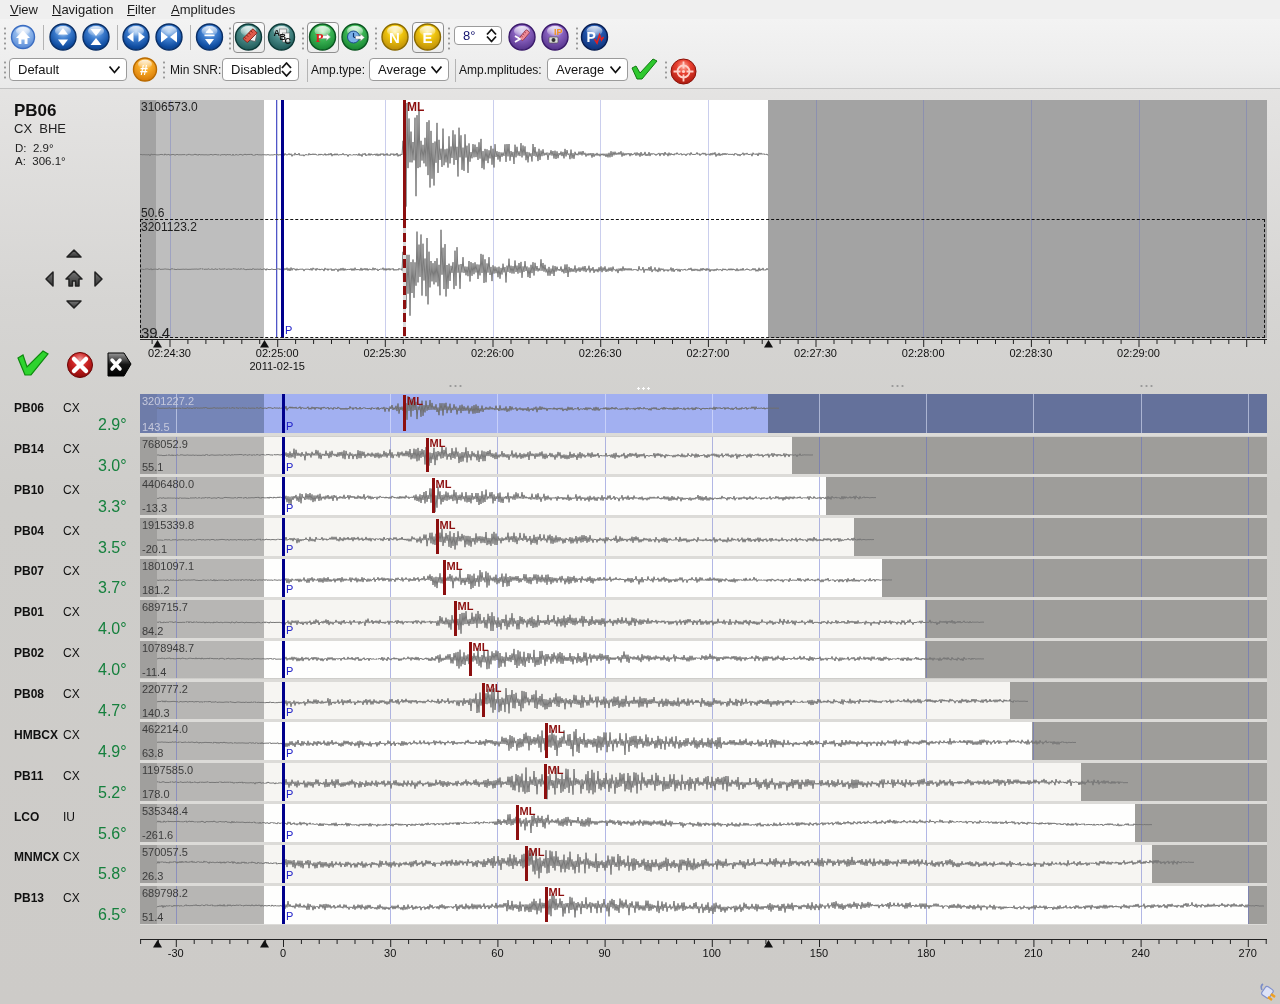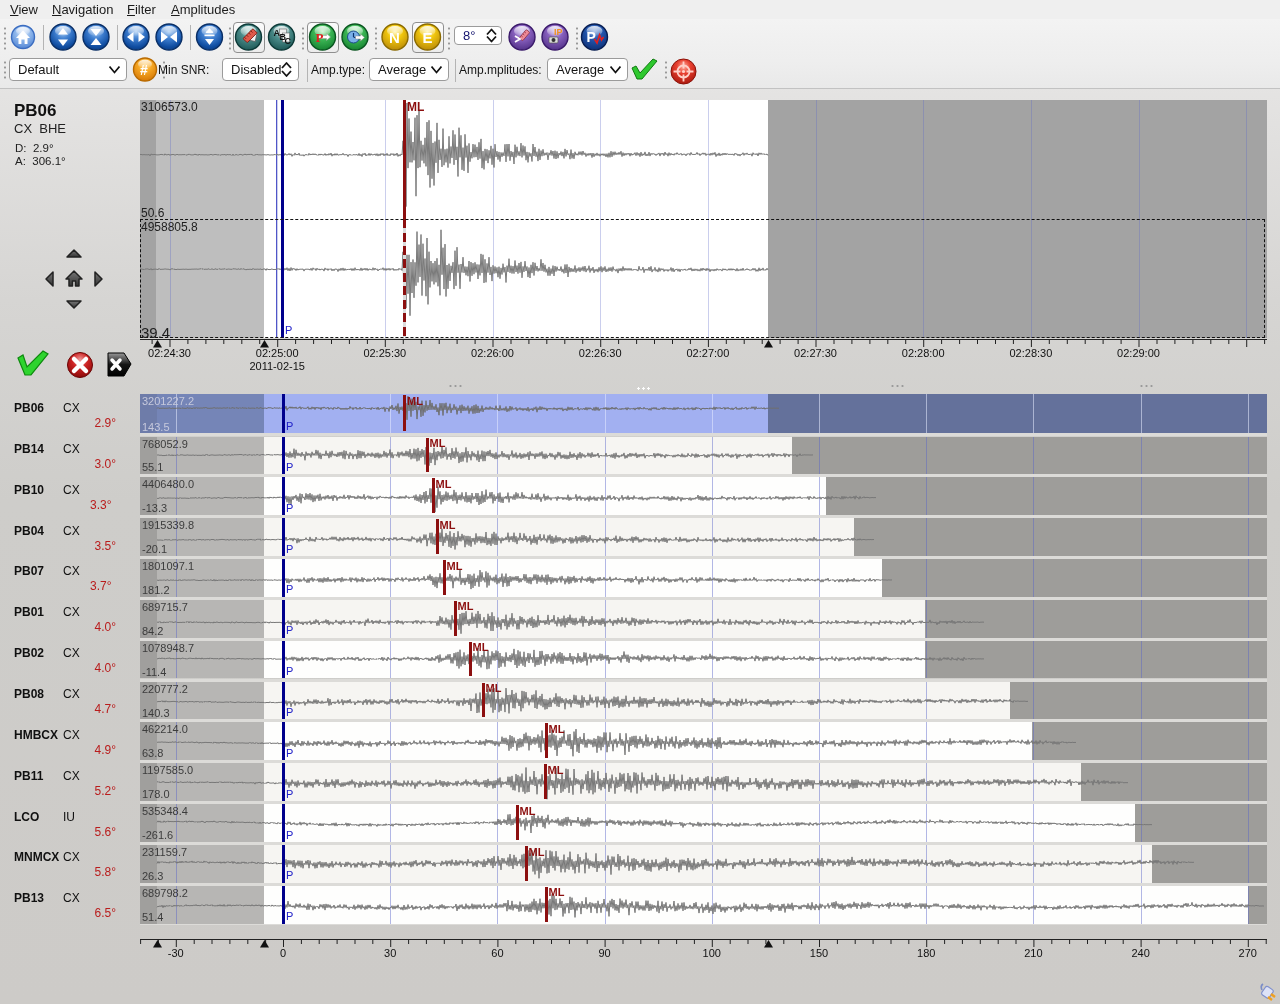--- a/index.html
+++ b/index.html
@@ -15,21 +15,21 @@
 .lbl2{position:absolute;top:63px;font-size:12px;color:#141414;white-space:nowrap;}
 .grid{position:absolute;width:1px;background:rgba(95,105,200,0.33);}
 .gridl{position:absolute;width:1px;background:rgba(90,100,200,0.46);}
 .gridsel{position:absolute;width:1px;background:rgba(230,235,255,0.55);}
 .mlline{position:absolute;width:3px;background:#8c0f0f;}
 .mllab{position:absolute;font-size:12px;font-weight:bold;color:#8c0f0f;white-space:nowrap;}
 .plab{position:absolute;font-size:11px;color:#2020c8;}
 .amptop,.ampbot{position:absolute;font-size:11px;color:#3c3c3c;white-space:nowrap;}
 .stn{position:absolute;font-size:12px;font-weight:bold;color:#101010;}
 .net{position:absolute;font-size:12px;color:#101010;}
-.dist{position:absolute;font-size:12px;color:#b91c1c;}
+.dist{position:absolute;font-size:16px;color:#15803d;margin-left:8px;}
 .tlab{position:absolute;font-size:11px;color:#111;transform:translateX(-50%);white-space:nowrap;}
 svg{position:absolute;}
 </style></head><body>
 <div id="menubar" class="abs">
     <span style="left:10px"><u>V</u>iew</span>
     <span style="left:52px"><u>N</u>avigation</span>
     <span style="left:127px"><u>F</u>ilter</span>
     <span style="left:171px"><u>A</u>mplitudes</span>
   </div>
 <div id="tb" class="abs"></div>
@@ -224,21 +224,21 @@
       <path d="M2 6.5 L6.5 1.5 L11 6.5" stroke="#151515" stroke-width="1.8" fill="none" stroke-linejoin="round"></path>
       <path d="M2 8.5 L6.5 13.5 L11 8.5" stroke="#151515" stroke-width="1.8" fill="none" stroke-linejoin="round"></path>
     </svg>
   </div>
 <div class="combo" style="left:9px;width:116px">
     <span class="t">Default</span>
     <svg style="right:6px;top:7px" width="11" height="8">
       <path d="M0.5 0.5 L5.5 6.5 L10.5 0.5" stroke="#111" stroke-width="1.7" fill="none"></path>
     </svg>
   </div>
-<div class="lbl2" style="left:158px">Min SNR:</div>
+<div class="lbl2" style="left:170px">Min SNR:</div>
 <div class="spin" style="left:222px;width:75px">
     <span class="t">Disabled</span>
     <svg style="right:5px;top:2px" width="13" height="17">
       <path d="M2 7 L6.5 2 L11 7" stroke="#151515" stroke-width="1.8" fill="none" stroke-linejoin="round"></path>
       <path d="M2 10 L6.5 15 L11 10" stroke="#151515" stroke-width="1.8" fill="none" stroke-linejoin="round"></path>
     </svg>
   </div>
 <div class="lbl2" style="left:311px">Amp.type:</div>
 <div class="combo" style="left:369px;width:78px">
     <span class="t">Average</span>
@@ -305,21 +305,21 @@
     <path d="M0 54.9L1 54.1L2 55.0L3 54.5L4 54.8L5 54.5L6 55.0L7 54.5L8 55.1L9 54.2L10 55.9L11 53.9L12 54.8L13 54.4L14 54.8L15 54.2L16 55.1L17 54.6L18 55.2L19 54.5L20 55.0L21 54.0L22 54.9L23 54.3L24 55.3L25 53.8L26 55.0L27 54.6L28 54.8L29 54.1L30 55.5L31 54.2L32 55.1L33 54.0L34 55.1L35 54.6L36 55.2L37 54.0L38 55.0L39 54.6L40 54.9L41 54.6L42 54.9L43 54.4L44 54.9L45 54.3L46 55.4L47 54.5L48 55.0L49 53.9L50 54.9L51 54.6L52 55.2L53 54.6L54 55.0L55 53.9L56 55.1L57 54.2L58 55.5L59 54.0L60 55.0L61 54.6L62 54.9L63 54.6L64 55.0L65 54.7L66 54.9L67 54.7L68 55.2L69 54.6L70 55.0L71 54.0L72 55.1L73 54.6L74 55.0L75 54.1L76 54.9L77 54.4L78 55.3L79 54.4L80 55.5L81 54.6L82 54.9L83 54.4L84 55.0L85 54.1L86 55.5L87 54.1L88 55.0L89 54.4L90 54.9L91 54.6L92 55.6L93 54.0L94 55.6L95 54.6L96 55.0L97 54.3L98 55.5L99 54.3L100 54.9L101 54.0L102 55.4L103 54.6L104 55.0L105 53.9L106 55.1L107 54.2L108 54.9L109 54.0L110 54.9L111 53.9L112 55.1L113 54.6L114 55.7L115 54.4L116 55.1L117 54.1L118 55.0L119 54.6L120 55.0L121 54.7L122 55.1L123 54.4L124 55.1L125 54.4L126 55.3L127 54.5L128 54.9L129 54.6L130 55.4L131 54.6L132 55.2L133 54.7L134 55.0L135 54.2L136 55.2L137 54.0L138 55.3L139 54.4L140 55.1L141 54.4L142 55.4L143 53.0L144 55.7L145 53.3L146 55.1L147 54.5L148 55.0L149 53.4L150 55.1L151 53.7L152 56.4L153 54.4L154 55.4L155 52.9L156 55.1L157 54.0L158 55.1L159 53.1L160 55.7L161 54.6L162 55.8L163 54.5L164 56.2L165 54.5L166 55.0L167 54.4L168 55.4L169 53.3L170 55.1L171 53.9L172 55.0L173 53.6L174 55.0L175 53.7L176 55.0L177 54.5L178 55.5L179 53.9L180 55.2L181 53.9L182 55.0L183 54.5L184 55.3L185 53.5L186 55.5L187 54.0L188 55.3L189 53.5L190 55.1L191 53.0L192 56.2L193 54.0L194 55.4L195 53.6L196 55.3L197 53.6L198 55.4L199 54.5L200 55.0L201 54.3L202 55.0L203 53.2L204 55.2L205 54.3L206 55.1L207 54.3L208 56.6L209 54.3L210 55.2L211 54.5L212 55.5L213 54.4L214 55.0L215 54.5L216 55.1L217 54.2L218 55.7L219 53.4L220 55.9L221 54.1L222 56.6L223 53.5L224 54.9L225 53.1L226 56.0L227 54.4L228 55.5L229 53.3L230 55.6L231 53.6L232 55.2L233 54.4L234 55.0L235 53.8L236 55.7L237 53.6L238 56.1L239 53.9L240 55.8L241 53.4L242 54.9L243 53.4L244 55.9L245 53.9L246 55.4L247 53.3L248 55.7L249 54.4L250 55.9L251 53.4L252 54.9L253 53.5L254 55.8L255 53.8L256 55.4L257 53.0L258 56.5L259 54.4L260 56.1L261 53.9L262 55.0L263 40.8L264 65.8L265 3.0L266 106.6L267 3.0L268 68.1L269 18.5L270 62.3L271 31.6L272 62.4L273 42.0L274 60.3L275 17.7L276 96.2L277 15.2L278 68.1L279 10.7L280 67.2L281 40.8L282 60.6L283 44.8L284 63.3L285 37.8L286 66.4L287 22.1L288 75.1L289 20.3L290 87.5L291 30.9L292 78.7L293 42.9L294 85.5L295 41.5L296 62.8L297 22.9L298 72.9L299 39.8L300 59.9L301 48.7L302 66.9L303 28.6L304 65.2L305 49.3L306 62.4L307 48.7L308 67.6L309 36.3L310 63.4L311 46.5L312 57.9L313 30.3L314 64.8L315 34.5L316 60.0L317 46.8L318 76.5L319 27.7L320 57.3L321 35.3L322 69.8L323 47.6L324 70.9L325 34.3L326 57.5L327 45.7L328 72.9L329 43.4L330 61.7L331 52.1L332 58.3L333 44.1L334 57.3L335 44.6L336 57.1L337 46.9L338 59.9L339 42.3L340 58.6L341 38.9L342 68.1L343 51.1L344 69.4L345 48.9L346 60.7L347 49.3L348 63.1L349 50.3L350 58.4L351 45.9L352 64.7L353 48.7L354 67.5L355 44.2L356 57.0L357 51.2L358 59.6L359 51.9L360 61.6L361 52.4L362 56.8L363 52.5L364 55.9L365 44.3L366 61.9L367 44.1L368 56.4L369 44.0L370 60.7L371 51.1L372 56.9L373 51.9L374 64.0L375 44.7L376 57.3L377 46.8L378 55.6L379 51.4L380 56.1L381 43.1L382 57.4L383 45.5L384 55.5L385 46.4L386 60.2L387 51.9L388 62.4L389 52.4L390 56.5L391 53.3L392 61.5L393 44.0L394 56.0L395 47.0L396 56.7L397 51.7L398 61.1L399 48.8L400 59.9L401 50.6L402 56.2L403 49.3L404 55.6L405 52.8L406 55.1L407 52.5L408 59.9L409 52.8L410 55.2L411 50.3L412 55.6L413 51.0L414 58.5L415 50.7L416 59.0L417 51.4L418 58.2L419 53.0L420 55.2L421 51.5L422 56.1L423 51.9L424 58.4L425 48.9L426 56.4L427 50.1L428 54.9L429 53.5L430 59.2L431 49.6L432 58.4L433 53.1L434 58.8L435 51.8L436 55.2L437 53.5L438 55.3L439 51.6L440 54.8L441 51.5L442 55.4L443 51.0L444 54.8L445 52.8L446 56.6L447 53.5L448 55.6L449 53.2L450 55.3L451 53.0L452 57.6L453 53.0L454 56.8L455 53.7L456 55.6L457 52.9L458 55.7L459 53.8L460 56.3L461 53.7L462 55.3L463 53.6L464 55.8L465 53.7L466 56.9L467 53.6L468 57.4L469 52.8L470 57.3L471 51.2L472 56.8L473 51.8L474 55.3L475 51.7L476 54.9L477 52.8L478 54.7L479 52.2L480 54.6L481 51.2L482 56.6L483 52.6L484 55.8L485 53.2L486 55.2L487 53.1L488 54.6L489 53.0L490 56.2L491 53.1L492 55.3L493 53.8L494 54.6L495 52.6L496 55.7L497 52.4L498 55.3L499 53.1L500 56.7L501 52.1L502 55.9L503 53.7L504 55.2L505 51.9L506 56.0L507 53.9L508 55.9L509 52.1L510 56.1L511 53.2L512 54.7L513 53.2L514 54.5L515 53.8L516 55.6L517 53.8L518 54.5L519 52.9L520 56.1L521 53.1L522 54.5L523 53.0L524 55.8L525 52.0L526 54.8L527 53.4L528 56.2L529 52.6L530 55.4L531 53.2L532 55.0L533 53.9L534 55.3L535 53.3L536 54.5L537 52.6L538 54.5L539 53.9L540 54.6L541 53.2L542 55.3L543 53.9L544 54.6L545 53.9L546 55.9L547 53.6L548 54.5L549 53.3L550 55.3L551 52.4L552 54.7L553 54.0L554 54.9L555 54.0L556 54.5L557 52.4L558 54.6L559 53.4L560 55.7L561 53.7L562 54.5L563 52.8L564 54.5L565 52.9L566 55.6L567 53.8L568 54.8L569 53.7L570 55.5L571 53.0L572 55.2L573 52.8L574 54.7L575 52.3L576 56.6L577 53.8L578 55.6L579 52.9L580 55.9L581 53.8L582 55.3L583 53.1L584 55.0L585 53.0L586 55.0L587 53.3L588 54.7L589 54.0L590 54.7L591 54.0L592 54.8L593 53.9L594 55.5L595 53.1L596 54.5L597 53.7L598 55.8L599 54.0L600 56.1L601 54.0L602 54.7L603 52.7L604 55.4L605 53.2L606 54.6L607 52.9L608 54.8L609 54.1L610 54.8L611 53.7L612 56.2L613 52.7L614 54.6L615 53.6L616 54.9L617 53.4L618 56.0L619 52.8L620 54.6L621 52.9L622 54.6L623 53.5L624 54.7L625 53.8L626 54.8L627 53.9L628 55.6" fill="none" stroke="#7a7a7a" stroke-width="1"></path>
     <path d="M0 169.4L1 168.7L2 169.4L3 169.1L4 169.8L5 168.8L6 169.4L7 168.5L8 169.3L9 169.1L10 169.9L11 168.5L12 170.1L13 169.0L14 169.6L15 168.8L16 169.5L17 169.0L18 169.9L19 168.3L20 169.6L21 169.1L22 169.5L23 169.0L24 169.4L25 168.7L26 169.3L27 169.0L28 169.4L29 169.1L30 170.1L31 168.6L32 169.3L33 168.5L34 169.7L35 168.9L36 170.0L37 169.0L38 169.5L39 169.1L40 169.7L41 169.0L42 169.6L43 168.9L44 169.5L45 169.1L46 169.3L47 169.1L48 169.6L49 169.1L50 169.5L51 169.1L52 169.3L53 169.0L54 169.3L55 168.9L56 169.3L57 168.8L58 169.6L59 168.7L60 169.3L61 168.4L62 169.4L63 168.5L64 169.6L65 169.0L66 169.4L67 169.1L68 169.3L69 168.6L70 169.8L71 168.8L72 169.4L73 168.9L74 169.9L75 168.5L76 169.4L77 169.1L78 169.5L79 168.5L80 169.3L81 169.1L82 169.4L83 168.8L84 169.3L85 168.5L86 169.6L87 169.0L88 169.4L89 168.7L90 169.6L91 168.9L92 169.7L93 168.4L94 169.3L95 168.5L96 169.4L97 169.0L98 169.4L99 168.6L100 169.8L101 168.3L102 169.5L103 168.5L104 169.4L105 169.1L106 170.1L107 169.0L108 169.7L109 169.1L110 169.5L111 169.0L112 169.9L113 168.3L114 169.6L115 168.9L116 169.6L117 168.9L118 169.4L119 169.1L120 169.4L121 168.8L122 170.0L123 168.8L124 169.4L125 168.7L126 170.4L127 168.5L128 169.9L129 169.1L130 170.0L131 168.9L132 169.4L133 169.1L134 169.9L135 169.1L136 169.8L137 168.4L138 169.4L139 168.4L140 169.9L141 168.7L142 169.7L143 169.0L144 170.2L145 168.2L146 170.0L147 167.7L148 170.7L149 168.3L150 171.0L151 167.5L152 170.4L153 168.1L154 169.5L155 168.6L156 170.6L157 168.6L158 170.2L159 169.0L160 169.6L161 168.8L162 169.6L163 168.8L164 171.1L165 169.0L166 169.5L167 168.9L168 169.5L169 169.0L170 170.2L171 168.2L172 170.5L173 167.8L174 169.5L175 168.5L176 170.6L177 168.1L178 169.9L179 168.8L180 170.2L181 168.9L182 169.6L183 169.0L184 171.1L185 167.9L186 169.8L187 168.6L188 170.5L189 168.7L190 169.7L191 168.5L192 170.9L193 169.0L194 170.8L195 168.7L196 169.6L197 168.9L198 171.6L199 168.8L200 170.6L201 168.1L202 170.4L203 167.9L204 170.7L205 168.5L206 170.3L207 169.1L208 169.9L209 168.9L210 170.0L211 168.4L212 170.7L213 168.5L214 170.6L215 167.7L216 170.2L217 169.0L218 170.1L219 169.1L220 170.6L221 167.9L222 170.7L223 168.5L224 170.0L225 168.1L226 170.3L227 168.2L228 170.6L229 168.8L230 169.7L231 169.1L232 170.3L233 167.7L234 170.2L235 168.0L236 169.8L237 168.8L238 171.0L239 169.2L240 169.8L241 168.6L242 169.7L243 167.7L244 170.3L245 168.3L246 170.5L247 168.4L248 170.1L249 168.2L250 170.3L251 168.5L252 169.7L253 168.2L254 170.6L255 169.1L256 170.5L257 169.1L258 170.3L259 168.2L260 169.7L261 168.6L262 170.5L263 151.8L264 215.7L265 145.4L266 208.1L267 154.8L268 193.7L269 154.8L270 215.7L271 162.1L272 193.0L273 159.5L274 197.8L275 162.3L276 185.7L277 131.6L278 182.4L279 144.6L280 176.9L281 134.5L282 195.6L283 143.7L284 180.5L285 158.5L286 196.2L287 138.0L288 204.4L289 151.7L290 187.4L291 161.0L292 181.4L293 163.2L294 184.4L295 161.0L296 182.3L297 158.3L298 186.3L299 164.8L300 195.3L301 129.8L302 174.7L303 147.7L304 189.1L305 144.1L306 196.5L307 165.0L308 188.8L309 163.7L310 180.9L311 165.8L312 172.9L313 162.2L314 189.1L315 150.7L316 185.8L317 147.2L318 172.7L319 164.6L320 188.8L321 164.0L322 172.5L323 157.2L324 172.9L325 166.5L326 175.3L327 166.7L328 176.2L329 161.0L330 181.5L331 162.1L332 175.8L333 163.2L334 174.2L335 162.3L336 172.5L337 164.4L338 179.0L339 164.6L340 175.4L341 153.9L342 172.9L343 154.7L344 182.9L345 159.3L346 182.3L347 163.4L348 172.6L349 157.2L350 175.0L351 166.9L352 181.1L353 165.3L354 173.6L355 166.5L356 173.2L357 167.4L358 177.2L359 166.7L360 178.7L361 167.9L362 174.5L363 163.7L364 172.4L365 167.1L366 182.5L367 165.7L368 171.9L369 158.7L370 172.8L371 165.7L372 173.5L373 166.1L374 173.6L375 160.5L376 172.0L377 165.6L378 173.6L379 163.0L380 172.7L381 161.9L382 177.8L383 166.4L384 171.9L385 161.2L386 171.0L387 166.5L388 177.1L389 167.5L390 178.0L391 164.8L392 173.1L393 162.2L394 175.5L395 162.8L396 170.8L397 166.0L398 171.4L399 168.2L400 170.7L401 159.3L402 170.8L403 163.0L404 171.6L405 164.8L406 172.4L407 168.7L408 175.7L409 166.9L410 175.7L411 168.6L412 173.8L413 165.6L414 176.0L415 166.1L416 171.6L417 166.7L418 170.6L419 169.0L420 170.9L421 166.5L422 172.1L423 168.9L424 173.4L425 164.5L426 173.0L427 164.4L428 177.0L429 166.9L430 172.2L431 168.0L432 171.8L433 168.7L434 171.8L435 165.5L436 172.6L437 168.4L438 171.2L439 167.4L440 171.9L441 167.6L442 170.7L443 166.5L444 171.3L445 166.0L446 172.1L447 168.5L448 170.4L449 165.7L450 172.5L451 168.3L452 170.8L453 167.1L454 172.9L455 169.2L456 171.4L457 168.9L458 172.2L459 167.3L460 171.2L461 166.4L462 172.2L463 167.5L464 170.8L465 166.4L466 172.0L467 168.8L468 171.5L469 167.6L470 171.0L471 167.4L472 171.6L473 166.6L474 170.3L475 169.3L476 171.3L477 168.8L478 173.1L479 168.5L480 170.9L481 168.2L482 171.2L483 166.5L484 170.7L485 168.1L486 170.3L487 168.3L488 170.4L489 168.2L490 170.4L491 168.3L492 170.6L493 169.3L494 170.2L495 169.1L496 170.3L497 169.4L498 171.1L499 166.2L500 170.2L501 169.4L502 170.3L503 167.1L504 172.7L505 168.9L506 170.4L507 168.9L508 170.5L509 167.1L510 170.9L511 166.3L512 172.1L513 169.4L514 170.6L515 167.3L516 171.3L517 169.4L518 172.1L519 167.7L520 171.3L521 168.4L522 170.1L523 168.6L524 171.5L525 169.3L526 170.8L527 169.3L528 171.4L529 169.4L530 170.5L531 167.5L532 171.5L533 168.1L534 171.9L535 169.3L536 170.1L537 168.8L538 171.3L539 168.9L540 171.8L541 169.1L542 170.3L543 169.5L544 170.1L545 168.9L546 170.6L547 169.4L548 170.2L549 168.2L550 170.0L551 167.8L552 171.1L553 168.9L554 171.0L555 168.8L556 170.6L557 168.9L558 171.1L559 169.3L560 171.2L561 168.3L562 170.7L563 168.0L564 170.1L565 168.7L566 170.9L567 168.2L568 170.4L569 168.7L570 171.8L571 169.2L572 170.8L573 169.2L574 171.1L575 169.0L576 170.8L577 168.6L578 170.2L579 169.5L580 170.0L581 169.3L582 171.1L583 168.6L584 170.1L585 168.8L586 170.3L587 169.5L588 170.4L589 168.6L590 170.3L591 168.5L592 170.3L593 168.7L594 170.1L595 169.2L596 171.1L597 168.4L598 171.1L599 169.3L600 170.7L601 168.8L602 170.6L603 168.1L604 170.5L605 169.5L606 170.0L607 168.5L608 170.0L609 169.2L610 170.7L611 169.4L612 170.3L613 168.2L614 170.2L615 168.3L616 171.4L617 169.5L618 171.4L619 167.8L620 170.9L621 168.8L622 170.2L623 167.9L624 170.5L625 169.4L626 170.3L627 168.2L628 170.1" fill="none" stroke="#7a7a7a" stroke-width="1"></path>
   </svg>
 <div class="abs" style="left:281px;top:100px;width:3px;height:238px;background:#00008c"></div>
 <div class="mlline" style="left:403px;top:100px;height:119px"></div>
 <div class="mlline" style="left:403px;top:219px;height:118px;background:repeating-linear-gradient(180deg,#8c0f0f 0,#8c0f0f 9px,#dcdcdc 9px,#dcdcdc 13.5px)"></div>
 <div class="mllab" style="left:407px;top:100px">ML</div>
 <div class="abs" style="left:140px;top:219px;width:1123px;height:117px;border:1px dashed #111"></div>
 <div class="amptop" style="left:141px;top:100px;font-size:12px;color:#1e1e1e">3106573.0</div>
 <div class="amptop" style="left:141px;top:206px;font-size:12px;color:#1e1e1e">50.6</div>
-<div class="amptop" style="left:141px;top:220px;font-size:12px;color:#1e1e1e">4958805.8</div>
+<div class="amptop" style="left:141px;top:220px;font-size:12px;color:#1e1e1e">3201123.2</div>
 <div class="amptop" style="left:141px;top:324px;font-size:15px;color:#1e1e1e">39.4</div>
 <div class="plab" style="left:285px;top:324px">P</div>
 <div class="abs" style="left:140px;top:338.5px;width:1127px;height:1px;background:#222"></div>
 <svg class="abs" style="left:140px;top:339.5px" width="1127" height="10">
     <g fill="#222">
       <rect x="11.6" y="0" width="1" height="4"></rect>
       <rect x="29.5" y="0" width="1" height="7"></rect>
       <rect x="47.4" y="0" width="1" height="4"></rect>
       <rect x="65.4" y="0" width="1" height="4"></rect>
       <rect x="83.3" y="0" width="1" height="4"></rect>
@@ -745,21 +745,21 @@
 <div class="gridl" style="left:1033.4px;top:845.0px;height:37.8px"></div>
 <div class="gridl" style="left:1140.6px;top:845.0px;height:37.8px"></div>
 <div class="gridl" style="left:1247.8px;top:845.0px;height:37.8px"></div>
 <svg class="abs" style="left:140px;top:843.4px" width="1127" height="41">
     <path d="M17 20.6L18 18.4L19 20.3L20 18.6L21 19.6L22 18.4L23 19.6L24 18.9L25 19.6L26 18.9L27 20.1L28 19.1L29 20.3L30 18.5L31 19.8L32 18.7L33 19.7L34 18.2L35 19.4L36 18.5L37 20.3L38 18.7L39 20.0L40 18.2L41 20.0L42 18.0L43 19.8L44 18.5L45 19.5L46 18.0L47 19.8L48 18.7L49 19.8L50 18.3L51 19.4L52 17.9L53 19.8L54 18.4L55 19.9L56 18.9L57 19.6L58 18.2L59 19.4L60 18.8L61 19.6L62 18.8L63 19.9L64 17.9L65 19.4L66 18.2L67 19.5L68 19.0L69 20.5L70 18.7L71 19.9L72 19.0L73 19.5L74 19.1L75 20.1L76 19.1L77 19.6L78 18.9L79 20.0L80 18.7L81 20.4L82 18.9L83 20.1L84 18.7L85 20.3L86 18.9L87 19.6L88 18.4L89 19.8L90 19.1L91 19.8L92 18.3L93 20.5L94 18.5L95 20.1L96 19.4L97 20.9L98 19.0L99 20.8L100 19.4L101 20.7L102 18.8L103 20.0L104 18.8L105 20.5L106 19.0L107 20.6L108 19.6L109 20.3L110 19.2L111 20.2L112 18.7L113 20.0L114 19.0L115 20.5L116 19.7L117 20.9L118 19.0L119 20.3L120 19.8L121 20.3L122 19.9L123 21.0L124 19.6L125 20.4L126 19.0L127 20.5L128 19.2L129 20.9L130 19.9L131 20.4L132 20.1L133 20.9L134 19.5L135 20.5L136 19.4L137 21.3L138 20.2L139 20.8L140 20.3L141 20.8L142 19.9L143 23.9L144 19.8L145 21.9L146 16.3L147 24.1L148 17.1L149 21.4L150 17.3L151 21.5L152 17.6L153 24.1L154 17.0L155 25.3L156 19.5L157 22.5L158 17.6L159 23.2L160 17.7L161 24.4L162 17.8L163 25.3L164 20.1L165 21.7L166 17.8L167 21.7L168 17.0L169 25.2L170 17.6L171 21.6L172 20.4L173 23.1L174 19.5L175 25.4L176 19.7L177 25.1L178 18.9L179 21.7L180 18.3L181 24.3L182 19.2L183 24.5L184 19.3L185 23.3L186 19.0L187 23.6L188 20.5L189 25.0L190 19.9L191 23.5L192 18.2L193 24.5L194 20.6L195 22.3L196 18.7L197 21.9L198 20.4L199 22.3L200 18.8L201 24.1L202 20.3L203 21.9L204 20.6L205 24.0L206 18.9L207 23.3L208 18.8L209 21.9L210 19.7L211 24.5L212 20.8L213 22.2L214 19.9L215 24.5L216 20.5L217 24.3L218 19.2L219 21.9L220 19.9L221 22.8L222 18.4L223 24.7L224 20.5L225 24.5L226 19.6L227 23.2L228 20.9L229 22.1L230 20.4L231 24.5L232 19.0L233 21.9L234 19.5L235 21.9L236 20.0L237 22.3L238 20.6L239 24.5L240 17.6L241 23.6L242 18.0L243 22.0L244 20.4L245 21.8L246 17.9L247 22.6L248 19.6L249 23.7L250 19.2L251 24.6L252 19.4L253 22.5L254 18.4L255 23.5L256 19.8L257 21.6L258 20.3L259 24.2L260 19.5L261 22.8L262 20.2L263 21.5L264 19.3L265 22.2L266 18.8L267 22.0L268 20.2L269 22.4L270 18.8L271 24.2L272 18.6L273 23.4L274 17.9L275 21.3L276 17.1L277 23.1L278 19.8L279 22.0L280 19.4L281 21.2L282 17.9L283 23.7L284 19.8L285 22.6L286 17.1L287 21.1L288 17.8L289 21.2L290 17.9L291 21.2L292 20.0L293 23.0L294 19.1L295 23.7L296 19.8L297 20.8L298 19.7L299 20.8L300 19.7L301 22.9L302 17.9L303 21.7L304 18.9L305 21.2L306 17.5L307 23.2L308 17.9L309 20.8L310 17.7L311 22.7L312 16.6L313 21.4L314 19.3L315 22.7L316 17.0L317 22.6L318 18.5L319 22.2L320 17.5L321 20.3L322 17.8L323 22.2L324 18.6L325 20.4L326 18.4L327 22.8L328 16.2L329 20.4L330 18.7L331 20.2L332 18.1L333 23.6L334 19.1L335 22.7L336 17.8L337 24.1L338 17.2L339 20.2L340 18.4L341 21.4L342 18.4L343 24.1L344 16.4L345 24.0L346 18.0L347 22.0L348 15.1L349 20.2L350 16.1L351 22.5L352 15.0L353 25.1L354 13.2L355 22.9L356 18.4L357 20.5L358 13.1L359 22.6L360 16.9L361 26.9L362 15.0L363 20.6L364 15.4L365 20.6L366 17.8L367 22.2L368 14.5L369 23.4L370 11.1L371 22.9L372 15.5L373 25.9L374 11.9L375 22.2L376 14.4L377 23.1L378 17.9L379 20.7L380 16.2L381 23.2L382 11.7L383 25.3L384 10.8L385 24.2L386 7.3L387 26.7L388 7.4L389 22.8L390 10.3L391 21.6L392 7.3L393 28.5L394 17.4L395 31.4L396 6.9L397 27.7L398 15.7L399 35.3L400 14.4L401 29.8L402 17.7L403 23.2L404 15.7L405 24.7L406 7.2L407 30.4L408 15.0L409 29.8L410 7.6L411 22.8L412 8.5L413 25.0L414 13.4L415 27.5L416 8.1L417 22.9L418 13.7L419 23.2L420 17.0L421 29.3L422 16.8L423 25.8L424 11.6L425 29.3L426 17.3L427 25.8L428 14.3L429 26.7L430 8.7L431 23.7L432 16.4L433 26.7L434 18.4L435 30.4L436 17.8L437 24.0L438 11.2L439 29.6L440 14.1L441 21.5L442 17.8L443 21.2L444 16.3L445 30.3L446 9.7L447 21.7L448 15.6L449 25.6L450 17.4L451 23.1L452 18.3L453 24.3L454 18.6L455 25.0L456 10.4L457 28.9L458 18.0L459 25.1L460 18.5L461 22.2L462 17.5L463 25.0L464 19.0L465 27.5L466 17.7L467 24.8L468 12.6L469 22.4L470 16.5L471 31.6L472 13.5L473 21.9L474 13.7L475 23.7L476 19.3L477 24.0L478 11.1L479 27.4L480 13.1L481 23.2L482 17.3L483 21.9L484 16.4L485 24.4L486 19.5L487 23.0L488 12.7L489 27.8L490 19.2L491 23.4L492 15.7L493 27.8L494 15.2L495 26.8L496 16.2L497 22.0L498 18.0L499 24.5L500 20.1L501 24.0L502 16.8L503 22.6L504 15.7L505 26.6L506 19.0L507 27.8L508 17.0L509 27.8L510 20.0L511 28.6L512 16.8L513 24.1L514 19.3L515 24.2L516 16.3L517 23.5L518 20.3L519 27.3L520 19.5L521 26.0L522 18.7L523 24.4L524 17.8L525 24.0L526 14.6L527 27.9L528 15.9L529 23.2L530 20.1L531 25.2L532 18.6L533 23.7L534 17.1L535 25.0L536 20.0L537 23.6L538 20.5L539 29.3L540 16.8L541 26.9L542 16.6L543 22.5L544 16.8L545 22.7L546 17.9L547 27.3L548 15.1L549 24.2L550 17.6L551 26.5L552 19.8L553 27.3L554 15.6L555 26.3L556 20.5L557 25.3L558 19.1L559 24.1L560 20.6L561 23.2L562 17.2L563 26.2L564 17.0L565 22.6L566 15.9L567 22.7L568 18.5L569 23.7L570 20.4L571 22.7L572 20.4L573 23.7L574 20.4L575 21.9L576 18.2L577 26.5L578 16.3L579 22.3L580 17.5L581 22.9L582 18.5L583 24.7L584 18.5L585 23.0L586 15.8L587 23.3L588 20.3L589 22.4L590 20.0L591 21.6L592 20.1L593 26.0L594 19.1L595 23.3L596 19.5L597 21.7L598 19.6L599 22.2L600 17.0L601 22.2L602 18.5L603 24.3L604 18.3L605 25.9L606 19.4L607 22.4L608 16.2L609 22.8L610 20.0L611 22.3L612 19.0L613 22.0L614 15.4L615 23.1L616 19.5L617 21.1L618 18.9L619 21.1L620 18.5L621 21.2L622 16.0L623 21.2L624 19.6L625 21.7L626 19.6L627 23.2L628 19.2L629 21.5L630 15.3L631 21.2L632 18.2L633 22.1L634 16.3L635 23.7L636 15.2L637 21.4L638 17.8L639 20.9L640 18.7L641 24.3L642 18.4L643 21.7L644 16.7L645 22.0L646 19.0L647 20.6L648 19.2L649 23.5L650 15.2L651 23.0L652 17.9L653 21.6L654 18.0L655 20.3L656 17.8L657 22.1L658 18.9L659 23.2L660 18.7L661 20.9L662 18.0L663 22.2L664 18.8L665 22.9L666 18.0L667 20.2L668 17.1L669 23.3L670 18.8L671 20.0L672 16.2L673 20.0L674 18.8L675 22.1L676 18.7L677 22.3L678 15.4L679 23.4L680 16.9L681 23.1L682 15.1L683 23.6L684 17.6L685 20.0L686 18.4L687 22.2L688 15.8L689 20.2L690 16.2L691 20.0L692 17.8L693 23.2L694 17.8L695 22.0L696 18.7L697 20.0L698 16.4L699 22.9L700 17.3L701 20.7L702 17.4L703 19.8L704 16.6L705 21.5L706 17.8L707 23.6L708 16.0L709 23.2L710 16.9L711 22.1L712 13.9L713 22.0L714 17.3L715 21.8L716 18.7L717 20.0L718 17.5L719 20.1L720 17.0L721 21.5L722 16.0L723 21.9L724 18.6L725 22.6L726 16.2L727 22.9L728 17.6L729 20.1L730 15.7L731 21.2L732 18.8L733 23.2L734 15.6L735 22.9L736 18.7L737 20.5L738 18.1L739 21.7L740 16.7L741 20.7L742 17.7L743 22.7L744 18.9L745 22.5L746 16.1L747 23.0L748 16.3L749 21.7L750 17.8L751 20.5L752 18.6L753 21.6L754 18.3L755 20.9L756 18.3L757 23.4L758 16.7L759 20.3L760 19.2L761 21.1L762 16.6L763 20.6L764 16.3L765 20.9L766 16.2L767 20.8L768 18.9L769 22.7L770 17.6L771 21.3L772 17.9L773 20.9L774 16.7L775 21.9L776 17.5L777 20.8L778 16.2L779 23.4L780 18.4L781 21.3L782 16.5L783 20.9L784 19.7L785 21.8L786 17.2L787 22.8L788 19.8L789 21.0L790 19.5L791 22.3L792 17.5L793 23.3L794 20.0L795 23.9L796 19.0L797 22.3L798 18.7L799 23.6L800 18.7L801 21.1L802 18.0L803 23.5L804 20.0L805 21.1L806 17.3L807 22.2L808 17.3L809 21.2L810 16.2L811 21.7L812 17.3L813 24.1L814 18.9L815 22.9L816 20.4L817 24.1L818 19.9L819 24.1L820 20.0L821 22.5L822 18.3L823 22.0L824 20.4L825 21.7L826 19.4L827 21.5L828 19.0L829 22.1L830 18.4L831 23.1L832 19.0L833 23.3L834 20.6L835 23.2L836 18.5L837 21.6L838 19.1L839 24.0L840 20.5L841 22.9L842 20.3L843 22.6L844 18.7L845 22.3L846 18.7L847 23.2L848 20.9L849 22.0L850 19.5L851 22.3L852 20.0L853 23.7L854 18.6L855 22.4L856 20.9L857 22.0L858 20.2L859 21.7L860 19.4L861 22.0L862 18.8L863 21.8L864 19.4L865 22.1L866 20.4L867 23.5L868 20.1L869 22.4L870 17.9L871 23.9L872 19.2L873 21.8L874 20.0L875 21.7L876 21.0L877 22.1L878 20.2L879 22.3L880 19.0L881 23.1L882 20.9L883 22.3L884 20.6L885 21.9L886 21.0L887 22.6L888 19.6L889 23.1L890 20.5L891 23.0L892 20.9L893 22.0L894 19.3L895 23.7L896 19.8L897 21.6L898 20.2L899 21.6L900 20.3L901 23.9L902 20.6L903 23.5L904 18.7L905 21.5L906 20.2L907 22.0L908 19.7L909 23.1L910 20.0L911 22.7L912 18.5L913 21.5L914 20.7L915 21.4L916 19.5L917 21.5L918 20.5L919 21.5L920 18.9L921 22.3L922 20.3L923 21.6L924 19.7L925 22.2L926 20.3L927 23.3L928 17.3L929 22.2L930 20.2L931 21.3L932 19.6L933 21.0L934 18.3L935 21.5L936 20.2L937 23.0L938 19.1L939 21.7L940 18.2L941 22.2L942 20.0L943 21.9L944 20.1L945 21.2L946 19.4L947 22.7L948 19.8L949 22.1L950 19.6L951 20.6L952 19.7L953 20.6L954 19.9L955 20.9L956 18.9L957 22.2L958 19.8L959 22.5L960 18.0L961 20.6L962 18.3L963 21.0L964 17.8L965 20.5L966 19.2L967 21.3L968 18.4L969 21.4L970 19.0L971 21.6L972 18.8L973 20.3L974 19.3L975 20.6L976 18.8L977 20.4L978 19.0L979 21.8L980 19.3L981 21.8L982 19.3L983 20.2L984 17.4L985 21.5L986 19.2L987 21.0L988 18.8L989 20.3L990 18.4L991 20.0L992 17.7L993 21.7L994 19.1L995 21.2L996 19.1L997 20.5L998 17.5L999 20.0L1000 16.9L1001 20.9L1002 18.9L1003 20.8L1004 18.3L1005 20.6L1006 17.9L1007 19.8L1008 19.0L1009 20.2L1010 17.3L1011 19.6L1012 17.9L1013 20.7L1014 17.3L1015 19.9L1016 17.0L1017 20.3L1018 17.1L1019 19.6L1020 18.2L1021 20.9L1022 18.8L1023 20.1L1024 18.4L1025 21.2L1026 18.7L1027 19.6L1028 17.9L1029 20.8L1030 18.7L1031 19.7L1032 18.2L1033 21.5L1034 17.7L1035 20.1L1036 18.9L1037 21.3L1038 18.0L1039 19.8L1040 19.0L1041 20.2L1042 18.5L1043 19.5L1044 18.6L1045 19.4L1046 19.1L1047 19.8L1048 18.8L1049 19.3L1050 19.2L1051 19.4L1052 19.2L1053 19.5L1054 19.1" fill="none" stroke="#787878" stroke-width="1"></path>
   </svg>
 <div class="abs" style="left:282px;top:845.0px;width:2.5px;height:37.8px;background:#00008c"></div>
 <div class="mlline" style="left:524.5px;top:846.0px;height:34.8px"></div>
 <div class="mllab" style="left:528.5px;top:845.5px;font-size:11px">ML</div>
 <div class="plab" style="left:286px;top:869.4px">P</div>
-<div class="amptop" style="left:142px;top:846.0px;color:#3c3c3c">231159.7</div>
+<div class="amptop" style="left:142px;top:846.0px;color:#3c3c3c">570057.5</div>
 <div class="amptop" style="left:142px;top:869.9px;color:#3c3c3c">26.3</div>
 <div class="stn" style="left:14px;top:891.2px">PB13</div>
 <div class="net" style="left:63px;top:891.2px">CX</div>
 <div class="dist" style="left:90px;top:906.2px;width:26px;text-align:right">6.5°</div>
 <div class="abs" style="left:140px;top:884.2px;width:1127px;height:1.6px;background:#dcdbd8"></div>
 <div class="abs" style="left:140px;top:923.6px;width:1127px;height:1.45px;background:#dcdbd8"></div>
 <div class="abs" style="left:140px;top:885.8px;width:1127px;height:37.8px;background:#fefefd"></div>
 <div class="abs" style="left:140px;top:885.8px;width:17px;height:37.8px;background:#a09f9d"></div>
 <div class="abs" style="left:157px;top:885.8px;width:107px;height:37.8px;background:#b7b6b4"></div>
 <div class="abs" style="left:1248px;top:885.8px;width:19px;height:37.8px;background:#9e9d9a"></div>

